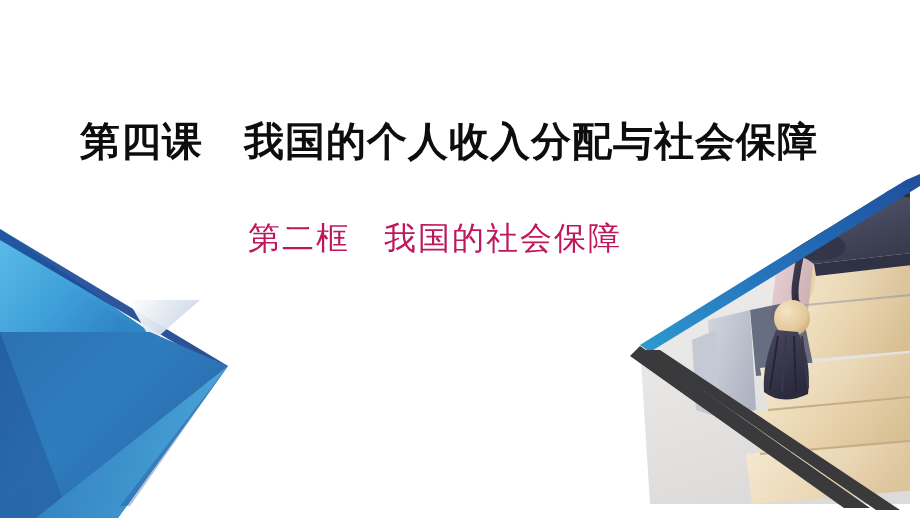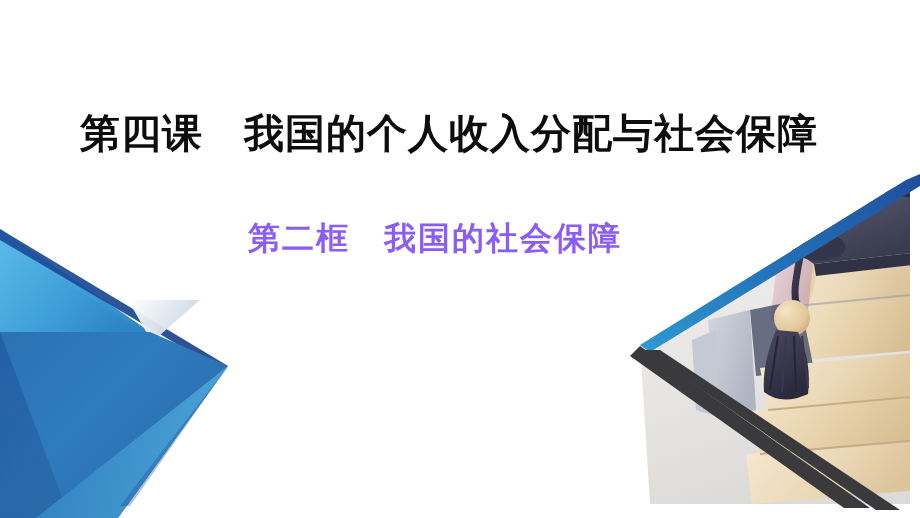--- a/index.html
+++ b/index.html
@@ -45,40 +45,40 @@
     position: absolute;
     left: 0;
     top: 0;
     width: 920px;
     height: 518px;
   }
 
   .main-title {
     position: absolute;
     left: 80px;
-    top: 108px;
+    top: 116px;
     font-family: "DejaVu Sans", "Liberation Sans", sans-serif;
     font-weight: bold;
     font-size: 40px;
     line-height: 1.25;
     letter-spacing: 1px;
     color: #0d0d0d;
     white-space: pre;
   }
 
   .sub-title {
     position: absolute;
     left: 248px;
     top: 218px;
     font-family: "DejaVu Serif", "Liberation Serif", serif;
-    font-weight: bold;
+    font-weight: normal;
     font-size: 32px;
     line-height: 1.3;
     letter-spacing: 2px;
-    color: #8b5cf6;
+    color: #be185d;
     white-space: pre;
   }
 </style>
 </head>
 <body>
 
 <div id="slide">
 
   <svg id="left-graphic" viewBox="0 0 300 518" width="300" height="518" xmlns="http://www.w3.org/2000/svg">
     <defs>

